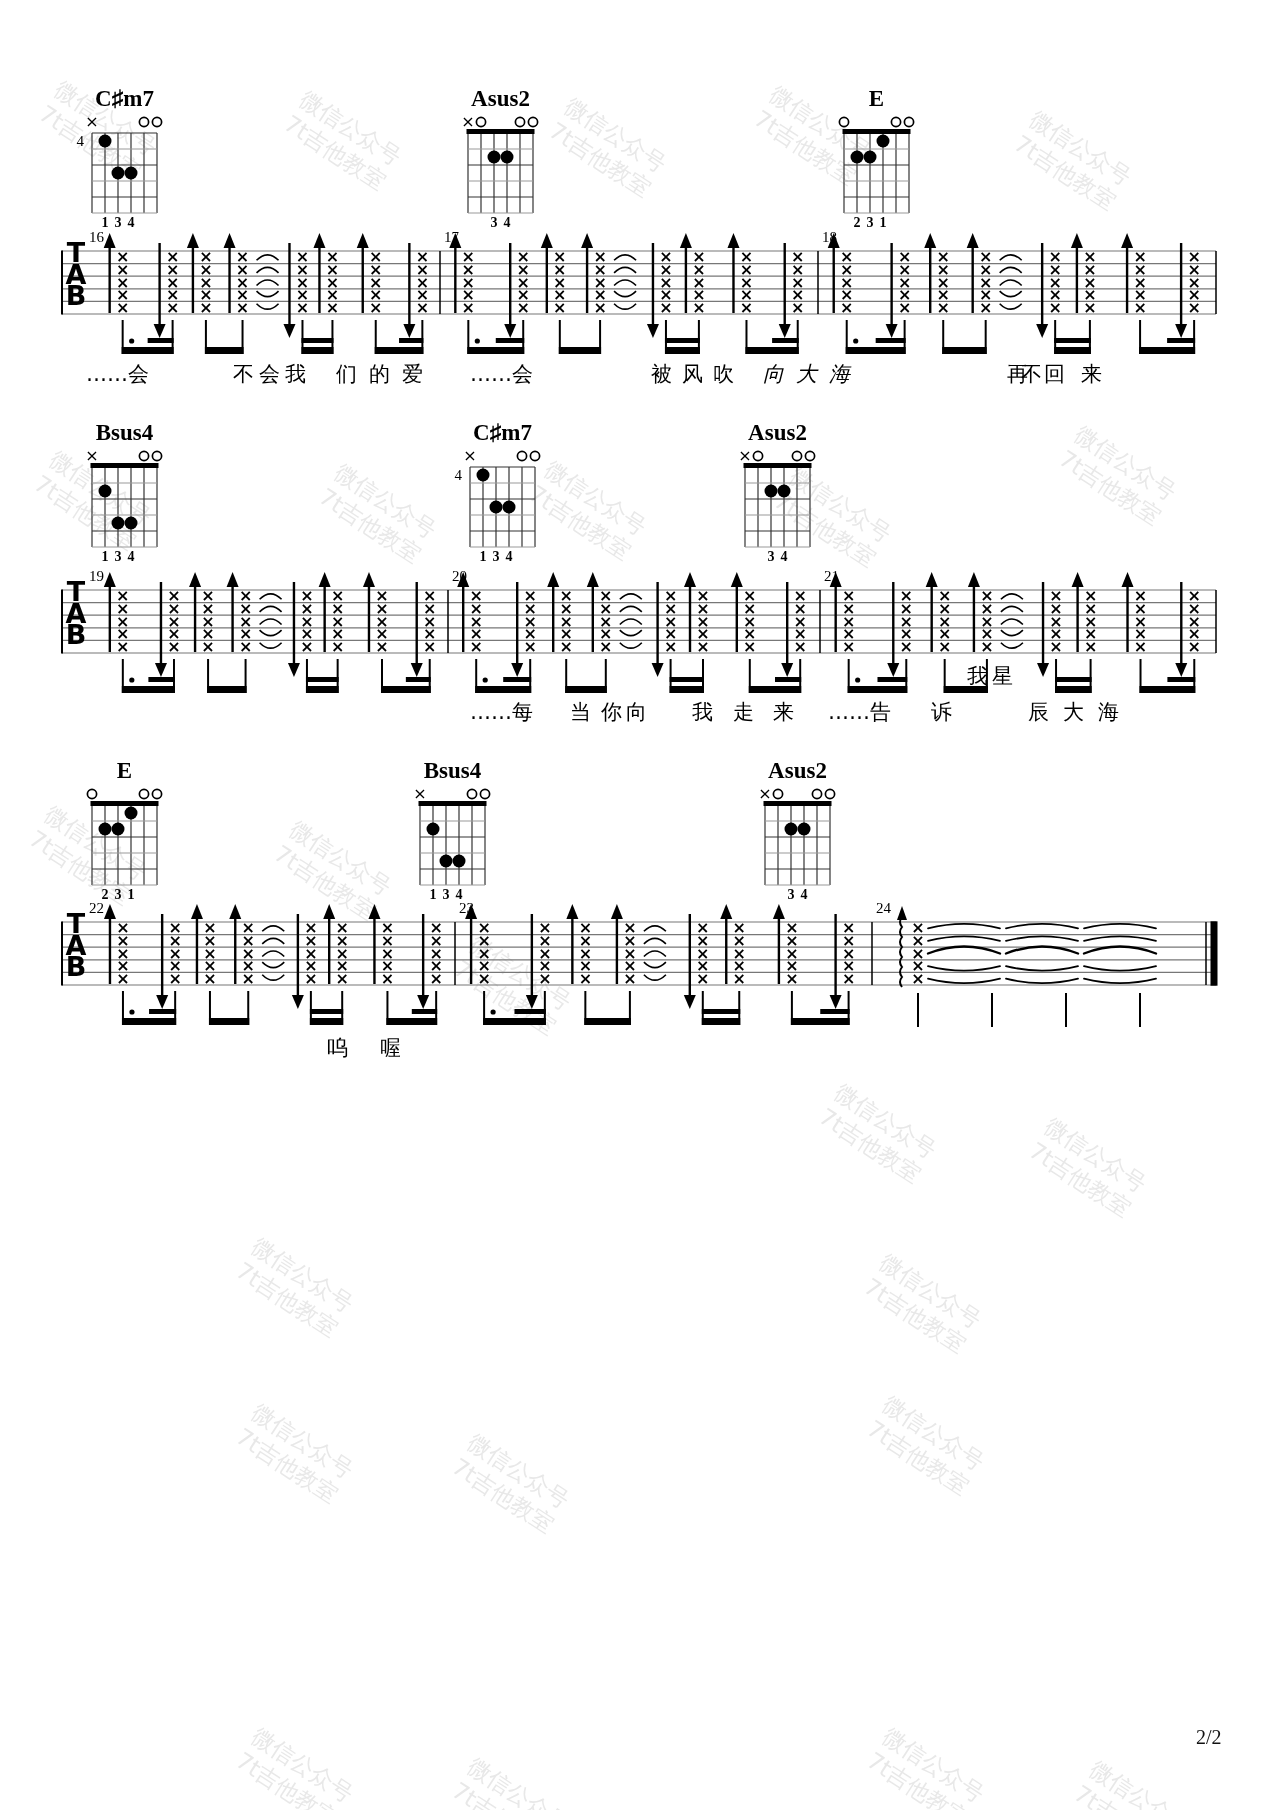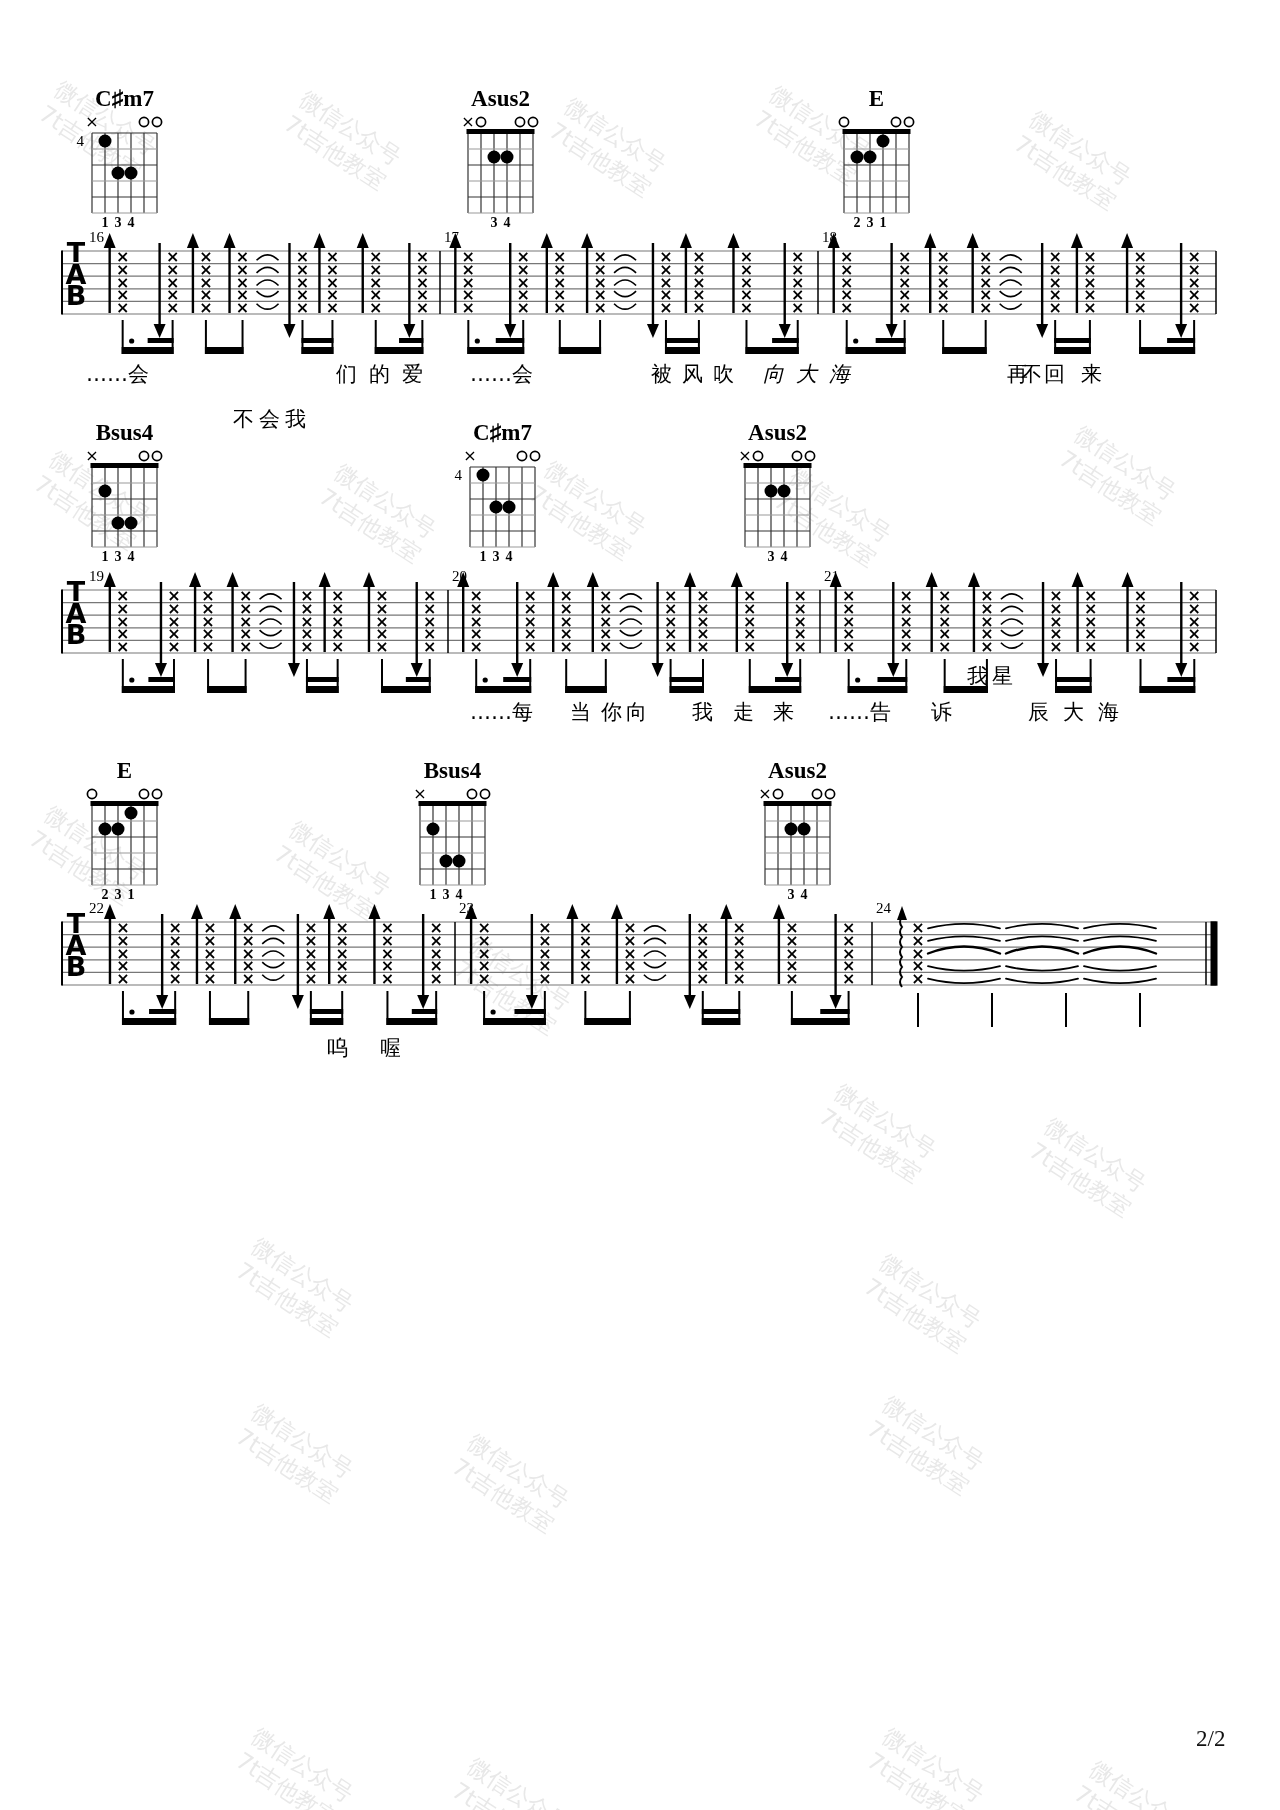--- a/index.html
+++ b/index.html
@@ -3,21 +3,21 @@
 <meta charset="utf-8">
 <style>
   html,body{margin:0;padding:0;background:#fff;}
   .page{position:relative;width:1280px;height:1810px;background:#fff;overflow:hidden;
         font-family:"Liberation Serif",serif;}
   .wm{position:absolute;color:#e8e8e8;font-family:"DejaVu Sans",sans-serif;
       font-size:23px;line-height:1.25;transform:rotate(33deg);transform-origin:left top;
       white-space:nowrap;user-select:none;}
   #score{position:absolute;left:0;top:0;}
   .lyr{position:absolute;font-family:"DejaVu Sans",sans-serif;font-size:21px;color:#000;white-space:nowrap;}
-  .pageno{position:absolute;left:1196px;top:1726px;font-size:23px;color:#111;}
+  .pageno{position:absolute;left:1196px;top:1726px;font-size:20px;color:#111;}
 </style>
 </head>
 <body>
 
 <div class="page">
   <div id="wmlayer">
       <div class="wm" style="left: 65px; top: 75px; color: rgb(232, 232, 232); transform: rotate(33deg);">
         <div>微信公众号</div>
         <div>7t吉他教室</div>
       </div>
@@ -1242,21 +1242,21 @@
             <path d="M1084 966.1 Q1120 975.1 1156 966.1" stroke="#000" stroke-width="1.8" fill="none" stroke-linecap="round"></path>
             <path d="M1084 978.7 Q1120 987.7 1156 978.7" stroke="#000" stroke-width="1.8" fill="none" stroke-linecap="round"></path>
           </g>
         </g>
         <line x1="1206" y1="922" x2="1206" y2="985" stroke="#000" stroke-width="1.5"></line>
         <rect x="1210.5" y="921.3" width="7" height="64.4" fill="#000"></rect>
       </g>
     </svg>
   <div id="lyrlayer">
       <span class="lyr" style="left: 86px; top: 360px; letter-spacing: 0px;">……会</span>
-      <span class="lyr" style="left: 233px; top: 360px; letter-spacing: 5px; margin-top: 45px;">不会我</span>
+      <span class="lyr" style="left: 233px; top: 360px; letter-spacing: 5px;">不会我</span>
       <span class="lyr" style="left: 336px; top: 360px; letter-spacing: 12px;">们的爱</span>
       <span class="lyr" style="left: 470px; top: 360px; letter-spacing: 0px;">……会</span>
       <span class="lyr" style="left: 651px; top: 360px; letter-spacing: 10px;">被风吹</span>
       <span class="lyr" style="left: 763px; top: 360px; letter-spacing: 12px; font-style: italic;">向大海</span>
       <span class="lyr" style="left: 1021px; top: 360px; letter-spacing: 0px;">不</span>
       <span class="lyr" style="left: 1007px; top: 360px; letter-spacing: 16px;">再回来</span>
       <span class="lyr" style="left: 470px; top: 698px; letter-spacing: 0px;">……每</span>
       <span class="lyr" style="left: 570px; top: 698px; letter-spacing: 0px;">当</span>
       <span class="lyr" style="left: 601px; top: 698px; letter-spacing: 4px; font-family: Liberation Serif, serif;">你向</span>
       <span class="lyr" style="left: 692px; top: 698px; letter-spacing: 0px;">我</span>

